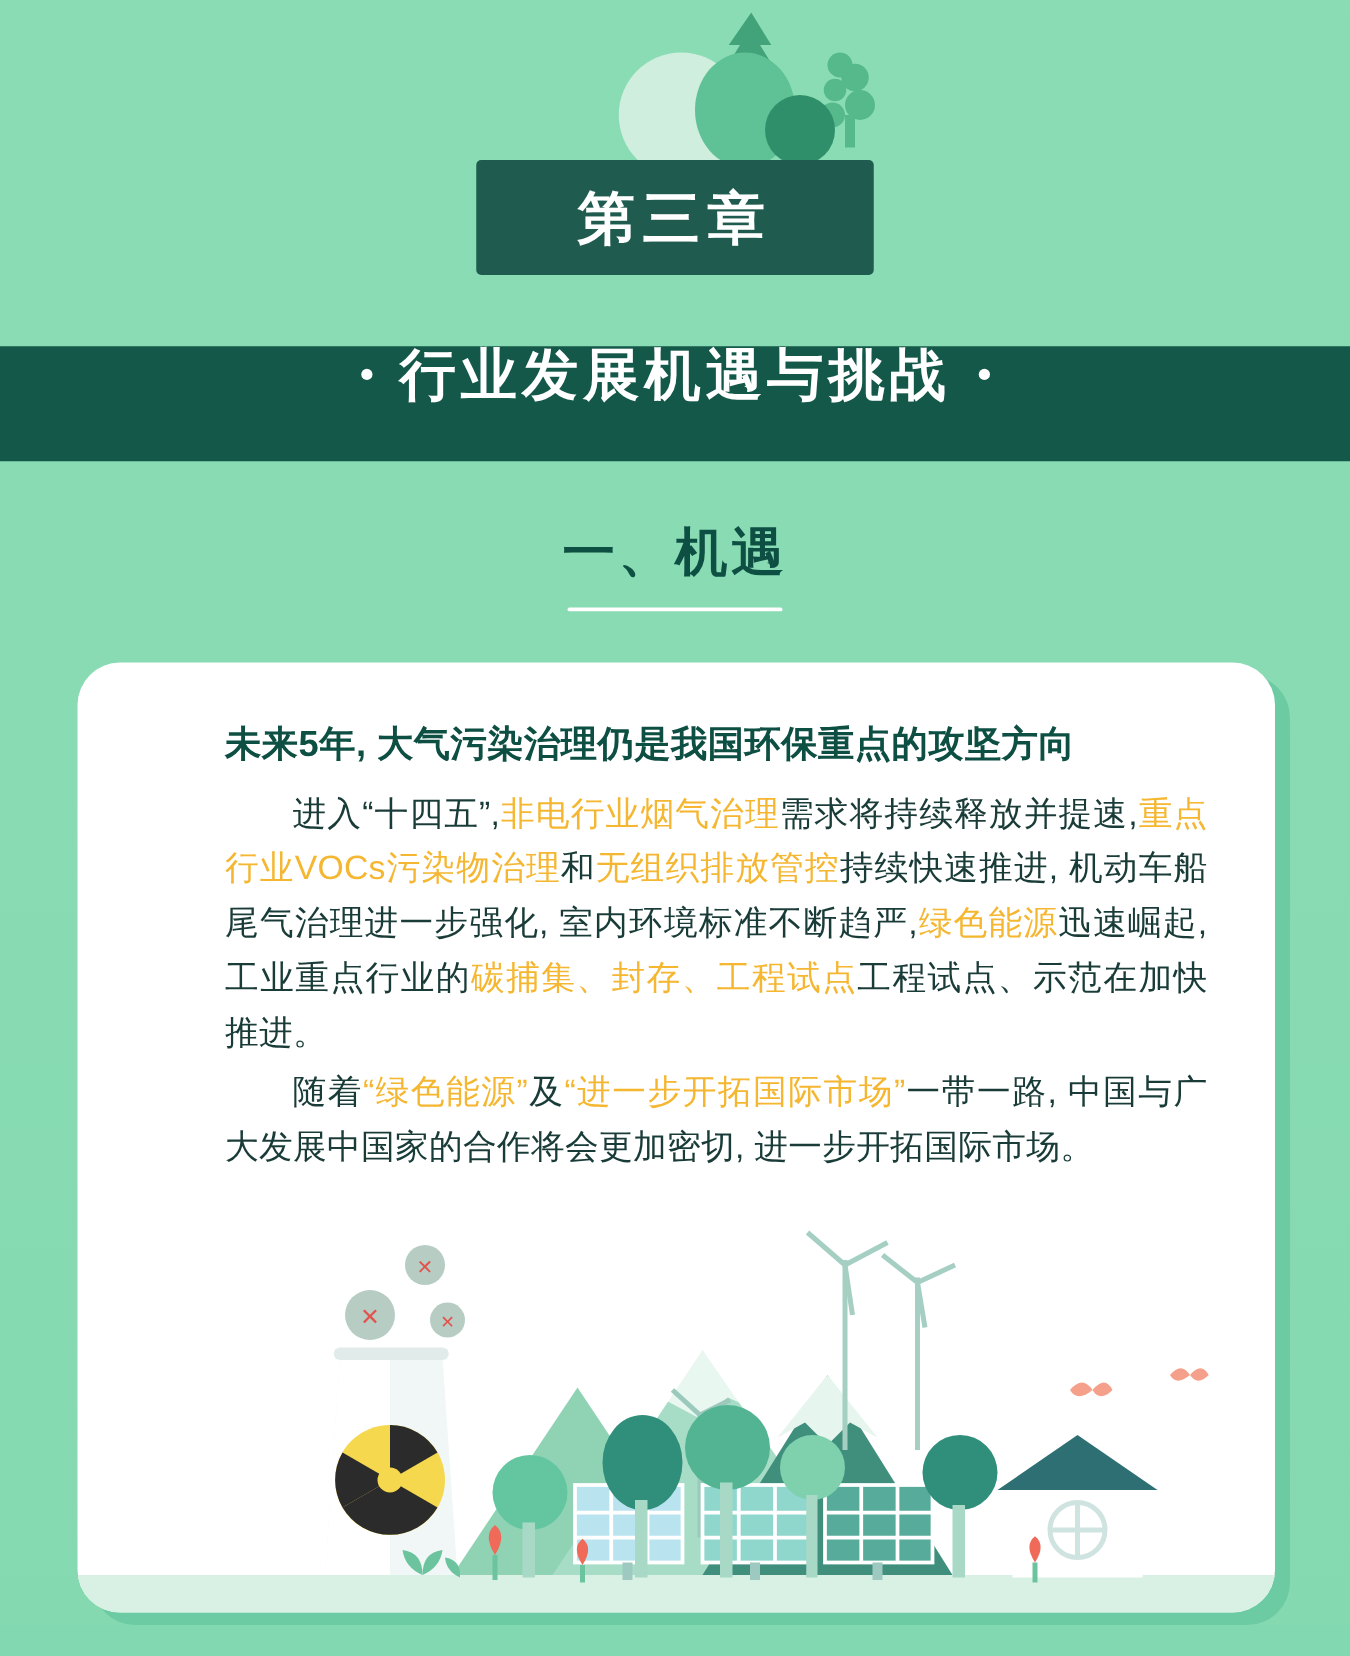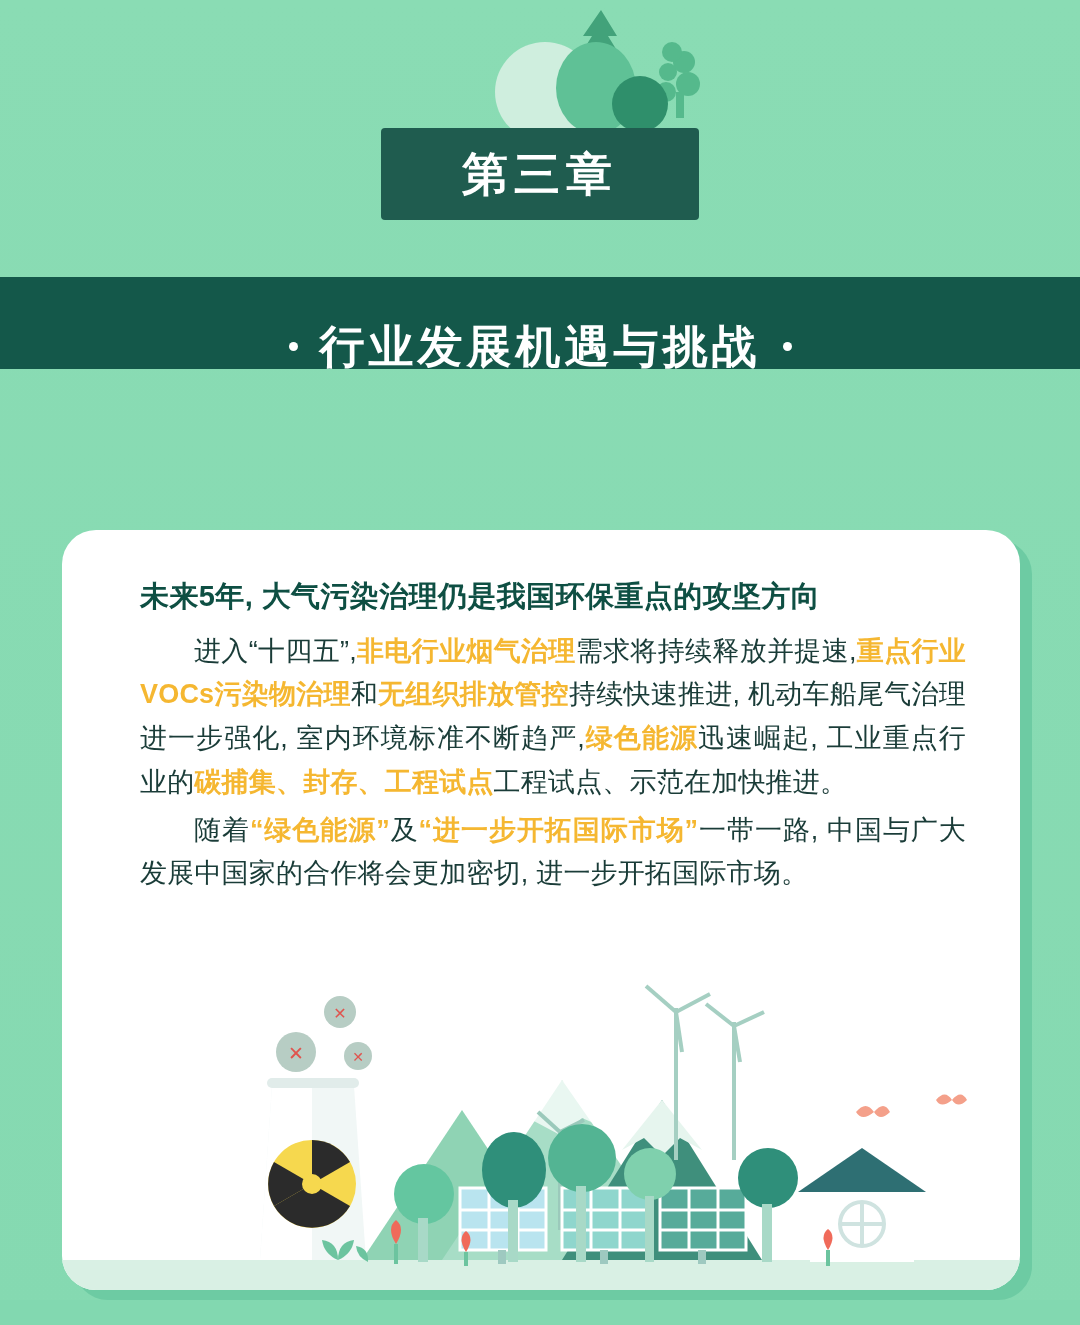--- a/index.html
+++ b/index.html
@@ -57,21 +57,21 @@
 
   
   .title-band {
     position: absolute;
     left: 0;
     top: 277px;
     width: 1080px;
     height: 92px;
     background: #14584a;
     display: flex;
-    align-items: flex-end;
+    align-items: flex-start;
     justify-content: center;
   }
   .title-band .band-inner {
     display: flex;
     align-items: center;
     gap: 22px;
   }
   .title-band .dot {
     width: 9px;
     height: 9px;
@@ -128,20 +128,21 @@
     height: 760px;
     background: #ffffff;
     border-radius: 34px;
     overflow: hidden;
   }
 
   .card-body {
     padding: 48px 54px 0 78px;
     position: relative;
     z-index: 2;
+    margin-left: 40px;
   }
 
   .card-title {
     color: #0e4f43;
     font-size: 29px;
     font-weight: bold;
     letter-spacing: 0.4px;
     line-height: 1.3;
     margin: 0 0 14px 0;
   }
@@ -153,21 +154,21 @@
     text-indent: 54px;
     margin: 0;
     letter-spacing: 0.2px;
     text-align: justify;
   }
   .para + .para {
     margin-top: 4px;
   }
   .hl {
     color: #f5b731;
-    font-weight: bold;
+    font-weight: normal;
   }
 
   
   .illus {
     position: absolute;
     left: 0;
     bottom: 0;
     width: 958px;
     height: 330px;
     z-index: 1;
@@ -216,20 +217,24 @@
   </div>
 
   <div class="title-band">
     <div class="band-inner">
       <span class="dot"></span>
       <span class="band-title">行业发展机遇与挑战</span>
       <span class="dot"></span>
     </div>
   </div>
 
+  <div class="section-heading">
+    <div class="sh-text">一、机遇</div>
+    <div class="sh-underline"></div>
+  </div>
 
   <div class="card-shadow"></div>
 
   <div class="card">
 
     <div class="card-body">
       <h2 class="card-title">未来5年, 大气污染治理仍是我国环保重点的攻坚方向</h2>
 
       <p class="para"><span>进入“十四五”,</span><span class="hl">非电行业烟气治理</span><span>需求将持续释放并提速,</span><span class="hl">重点行业VOCs污染物治理</span><span>和</span><span class="hl">无组织排放管控</span><span>持续快速推进, 机动车船尾气治理进一步强化, 室内环境标准不断趋严,</span><span class="hl">绿色能源</span><span>迅速崛起, 工业重点行业的</span><span class="hl">碳捕集、封存、工程试点</span><span>工程试点、示范在加快推进。</span></p>
 

